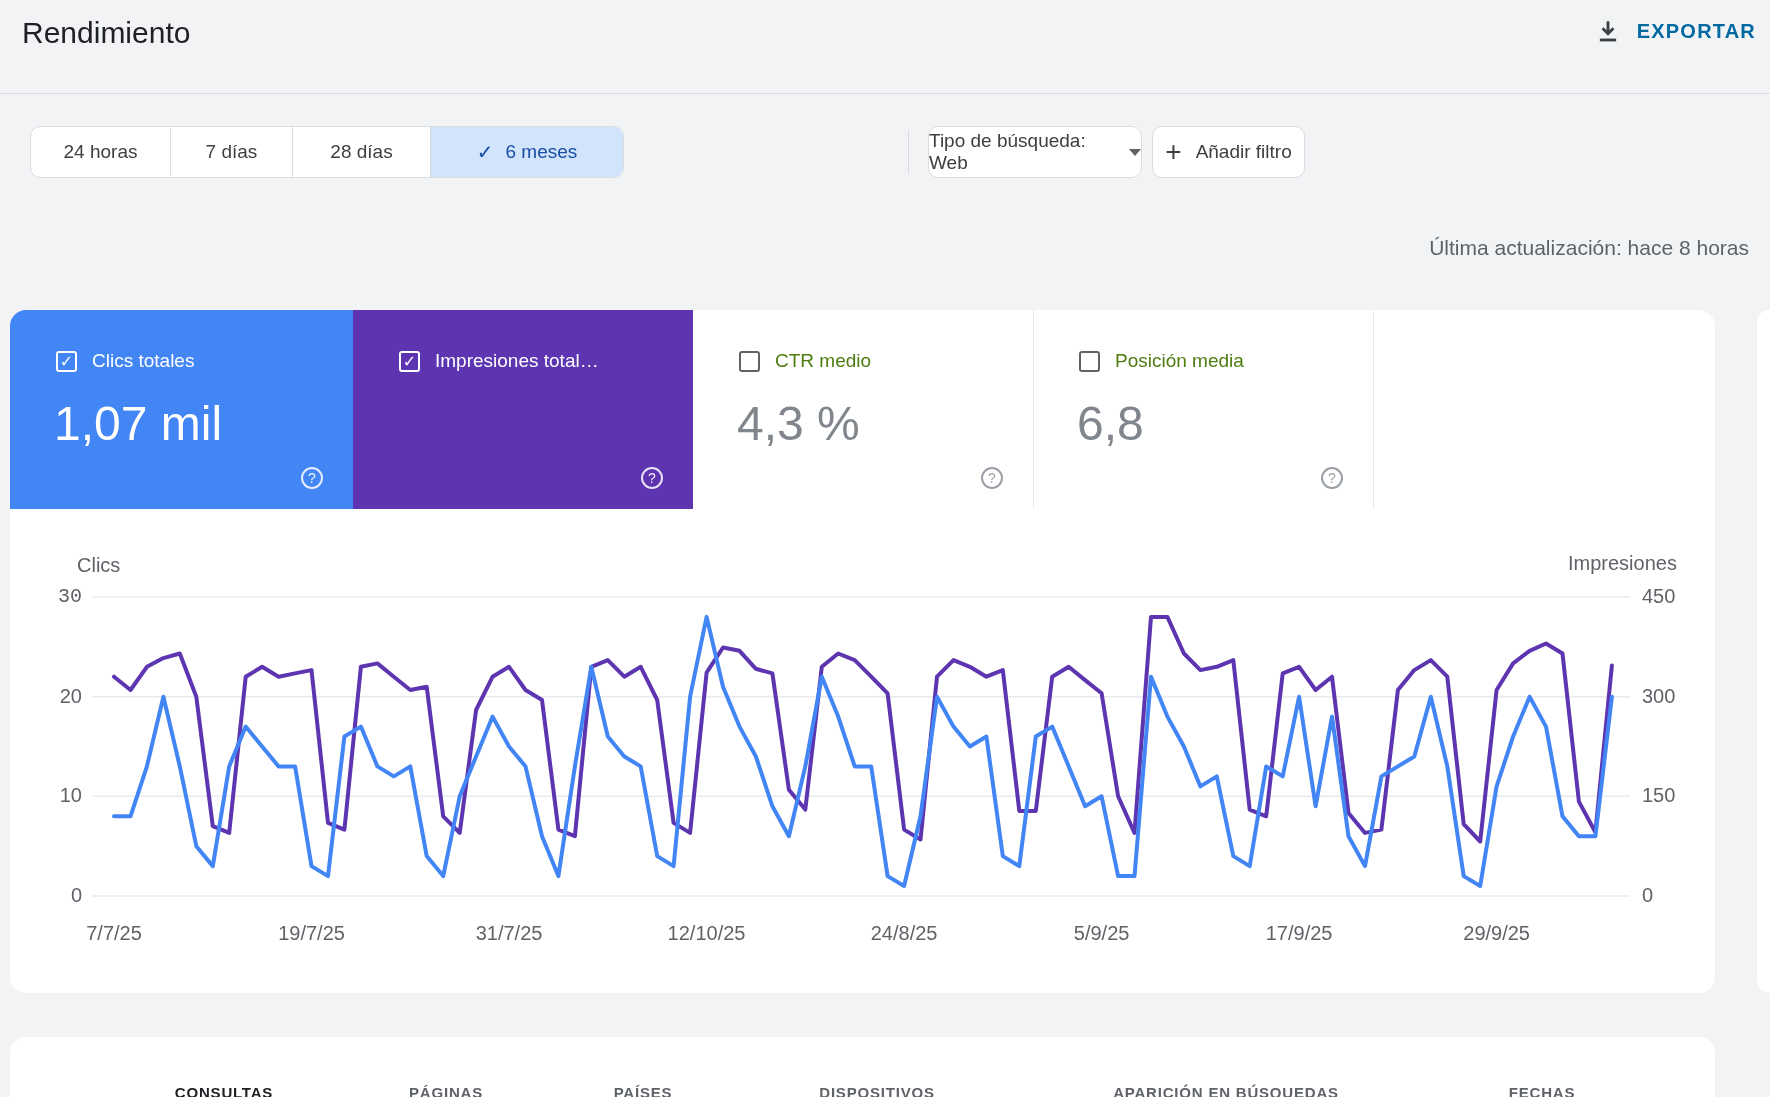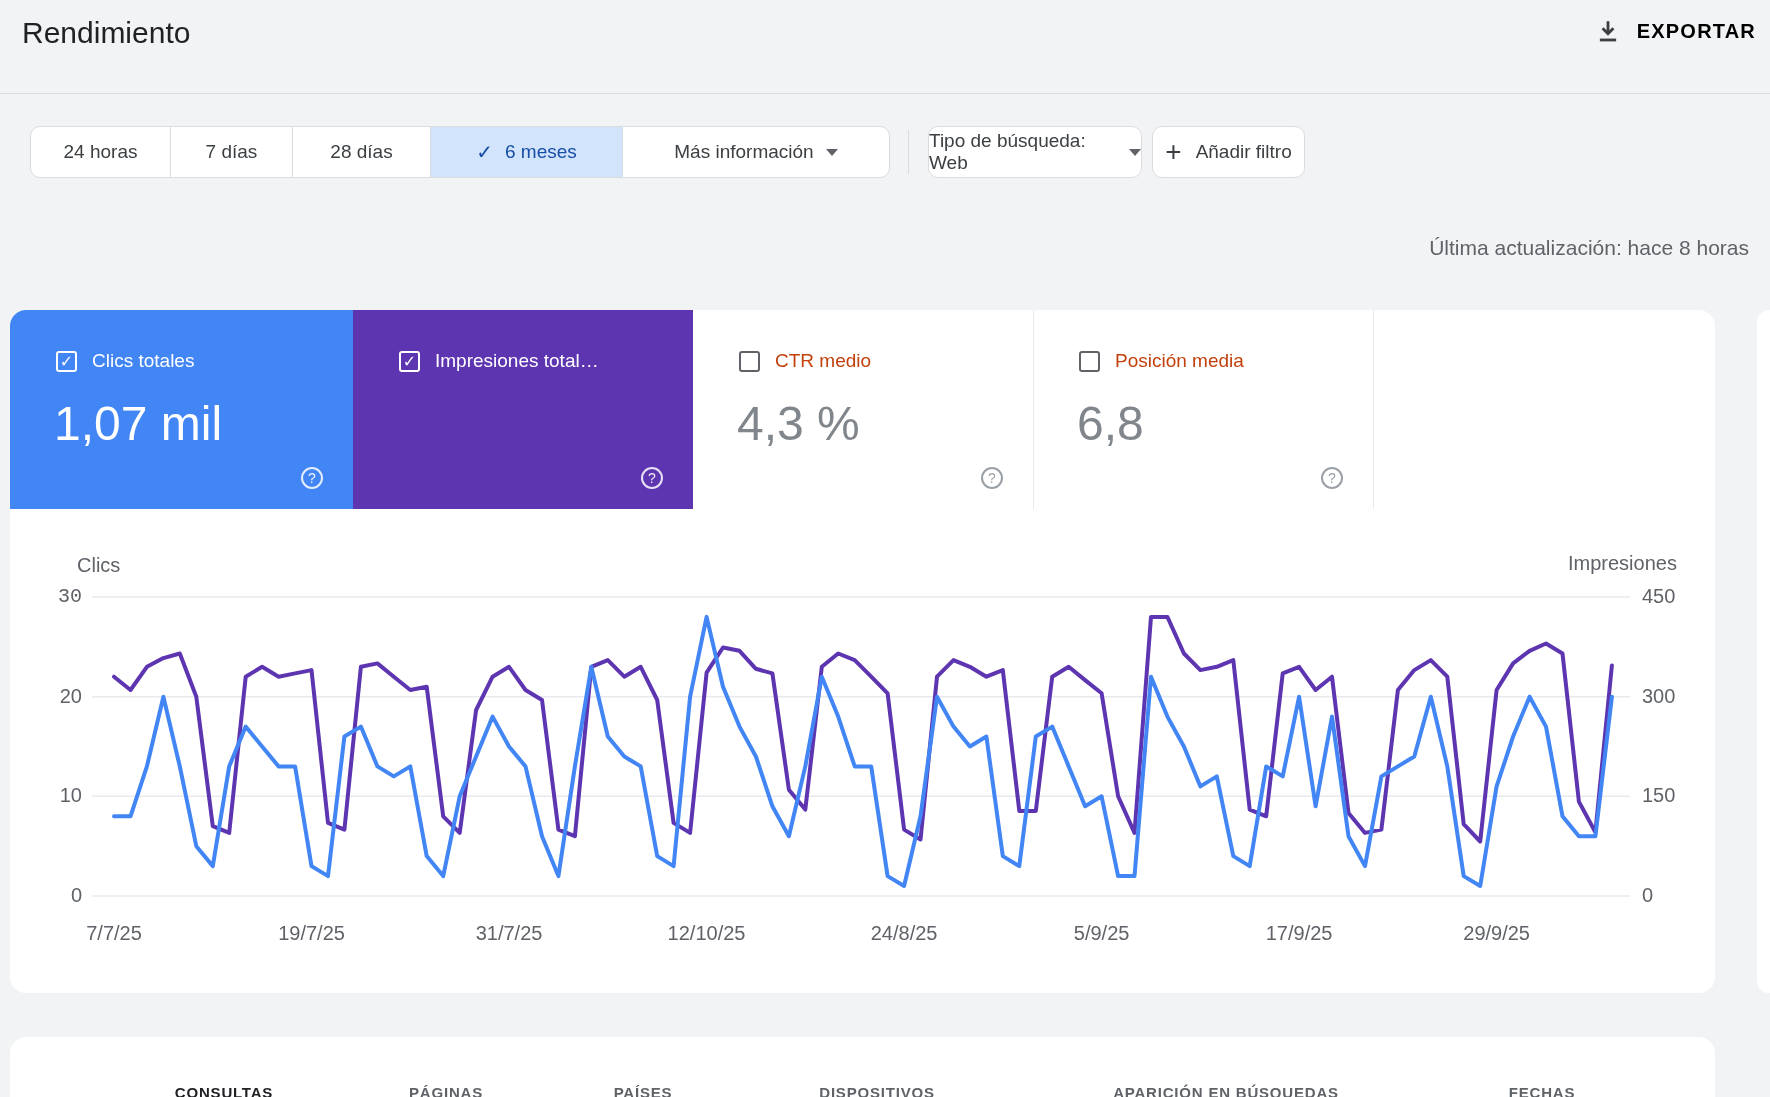--- a/index.html
+++ b/index.html
@@ -5,21 +5,21 @@
   html,body{margin:0;padding:0;}
   body{
     width:1770px;height:1097px;overflow:hidden;position:relative;
     background:#f1f3f4;font-family:"Liberation Sans","DejaVu Sans",sans-serif;
     -webkit-font-smoothing:antialiased;
   }
   .abs{position:absolute;}
   
   .page-title{left:22px;top:16px;font-size:30px;color:#202124;font-weight:400;}
   .export-btn{right:14px;top:18px;display:flex;align-items:center;gap:16px;cursor:pointer;color:#3c4043;}
-  .export-btn .lbl{font-size:20px;font-weight:700;letter-spacing:1.2px;color:#000000;}
+  .export-btn .lbl{font-size:20px;font-weight:700;letter-spacing:1.2px;color:#0369a1;}
   .header-divider{left:0;top:93px;width:1770px;height:1px;background:#dadce0;}
   
   .chip-group{left:30px;top:126px;height:52px;display:flex;background:#fff;
     border:1px solid #dadce0;border-radius:10px;box-sizing:border-box;overflow:hidden;}
   .chip-seg{display:flex;align-items:center;justify-content:center;gap:12px;
     font-size:19px;color:#3c4043;border-right:1px solid #dadce0;cursor:pointer;box-sizing:border-box;}
   .chip-seg:last-child{border-right:none;}
   .chip-seg.selected{background:#d2e3fc;color:#174ea6;}
   .checkmark{font-size:20px;font-weight:700;color:#174ea6;}
   .caret{width:0;height:0;border-left:6px solid transparent;border-right:6px solid transparent;
@@ -39,21 +39,21 @@
   .card-purple{left:353px;width:340px;background:#5e35b1;}
   .card-white3{left:693px;width:340px;background:#fff;}
   .card-white4{left:1033px;width:340px;background:#fff;}
   .card-divider{top:310px;width:1px;height:199px;background:#e8eaed;}
   .card-head{position:absolute;left:46px;top:40px;display:flex;align-items:center;gap:15px;}
   .cbx{width:21px;height:21px;border-radius:3px;box-sizing:border-box;display:flex;align-items:center;justify-content:center;}
   .cbx.on{border:2px solid #fff;color:#fff;font-size:16px;font-weight:700;}
   .cbx.off{border:2px solid #5f6368;}
   .card-label{font-size:19px;white-space:nowrap;overflow:hidden;text-overflow:ellipsis;max-width:250px;}
   .on-color .card-label{color:#fff;}
-  .off-color .card-label{color:#c2410c;}
+  .off-color .card-label{color:#4d7c0f;}
   .card-value{position:absolute;left:44px;top:86px;font-size:48px;font-weight:400;}
   .on-color .card-value{color:#fff;}
   .off-color .card-value{color:#80868b;}
   .help{position:absolute;right:30px;bottom:20px;width:22px;height:22px;border-radius:50%;
     font-size:14px;display:flex;align-items:center;justify-content:center;box-sizing:border-box;cursor:pointer;}
   .on-color .help{border:2px solid rgba(255,255,255,.85);color:rgba(255,255,255,.9);}
   .off-color .help{border:2px solid #9aa0a6;color:#9aa0a6;}
   
   .axis-title{font-size:20px;color:#5f6368;}
   .tick-label{font-size:20px;color:#5f6368;position:absolute;}
@@ -86,24 +86,20 @@
     </div>
   <div class="chip-seg" style="width:122px">
       <span>7 días</span>
     </div>
   <div class="chip-seg" style="width:138px">
       <span>28 días</span>
     </div>
   <div class="chip-seg selected" style="width:192px">
     <span class="checkmark">✓</span>
     <span>6 meses</span>
-  </div>
-  <div class="chip-seg" style="width:266px">
-    <span>Más información</span>
-    <span class="caret"></span>
   </div>
 </div>
 <div class="abs vsep"></div>
 <div class="abs chip" style="left:928px;top:126px;width:214px;">
   <span>Tipo de búsqueda: Web</span>
   <span class="caret"></span>
 </div>
 <div class="abs chip" style="left:1152px;top:126px;width:153px;">
   <span class="plus">+</span>
   <span>Añadir filtro</span>

